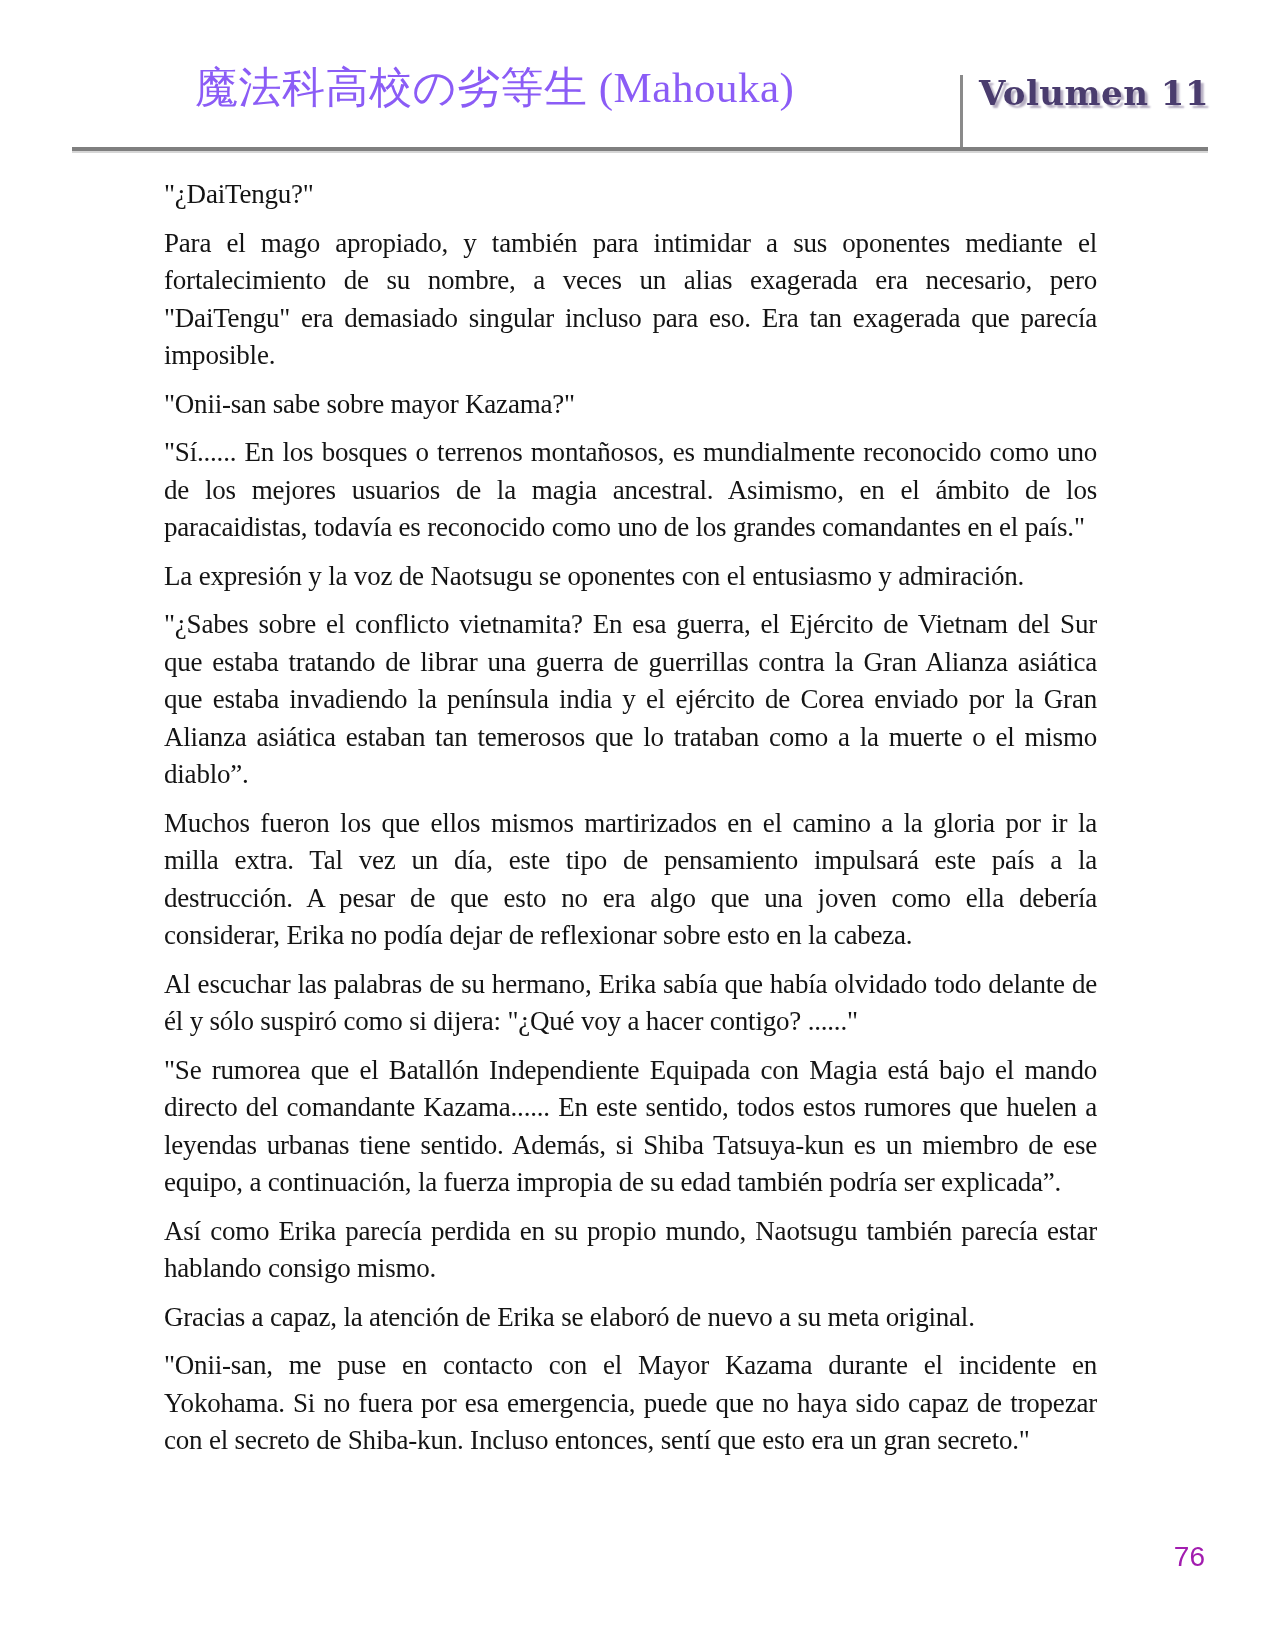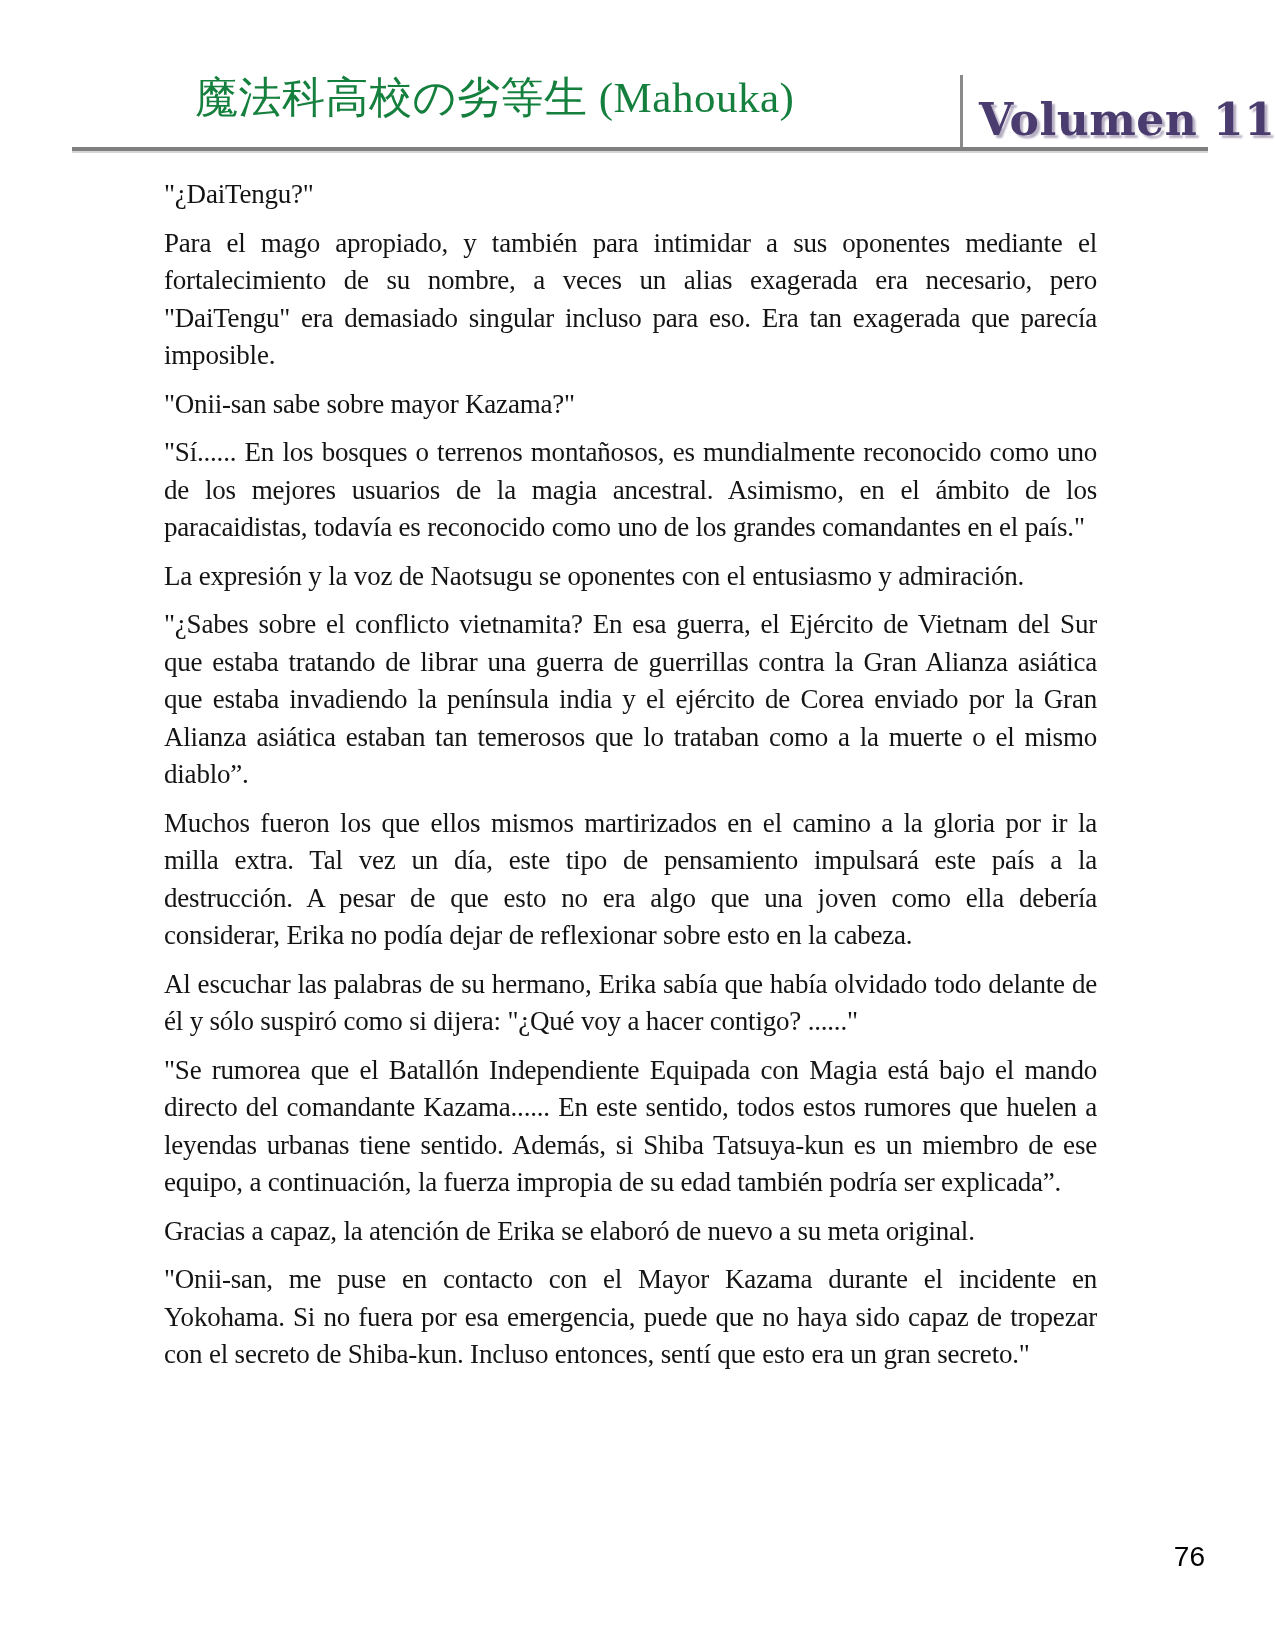--- a/index.html
+++ b/index.html
@@ -11,40 +11,40 @@
     position: relative;
     width: 1275px;
     height: 1650px;
     background: #ffffff;
     overflow: hidden;
     font-family: "Liberation Serif", "DejaVu Serif", serif;
   }
   .header-title {
     position: absolute;
     left: 195px;
-    top: 74px;
+    top: 64px;
     font-size: 43px;
     line-height: 1.1;
-    color: #15803d;
+    color: #8b5cf6;
     white-space: nowrap;
     letter-spacing: 0.5px;
   }
   .header-divider {
     position: absolute;
     left: 960px;
     top: 75px;
     width: 3px;
     height: 73px;
     background: #8a8a8a;
   }
   .header-volume {
     position: absolute;
     left: 979px;
-    top: 94px;
-    font-size: 44px;
+    top: 73px;
+    font-size: 34px;
     font-weight: bold;
     font-family: "DejaVu Serif", "Liberation Serif", serif;
     color: #4a3c6e;
     text-shadow: 3px 3px 2px #b6aec2;
     white-space: nowrap;
     letter-spacing: 0.5px;
   }
   .header-rule {
     position: absolute;
     left: 72px;
@@ -66,21 +66,21 @@
     font-size: 27px;
     line-height: 37.5px;
     text-align: justify;
     letter-spacing: -0.2px;
   }
   .page-number {
     position: absolute;
     top: 1541px;
     right: 70px;
     font-size: 28px;
-    color: #000000;
+    color: #a21caf;
     font-family: "Liberation Sans", "DejaVu Sans", sans-serif;
   }
 </style>
 </head>
 <body>
 
 <div class="page">
 
   <div class="header-title">魔法科高校の劣等生 (Mahouka)</div>
 
@@ -93,19 +93,20 @@
   <div class="content">
     <p>"¿DaiTengu?"</p>
     <p>Para el mago apropiado, y también para intimidar a sus oponentes mediante el fortalecimiento de su nombre, a veces un alias exagerada era necesario, pero "DaiTengu" era demasiado singular incluso para eso. Era tan exagerada que parecía imposible.</p>
     <p>"Onii-san sabe sobre mayor Kazama?"</p>
     <p>"Sí...... En los bosques o terrenos montañosos, es mundialmente reconocido como uno de los mejores usuarios de la magia ancestral. Asimismo, en el ámbito de los paracaidistas, todavía es reconocido como uno de los grandes comandantes en el país."</p>
     <p>La expresión y la voz de Naotsugu se oponentes con el entusiasmo y admiración.</p>
     <p>"¿Sabes sobre el conflicto vietnamita? En esa guerra, el Ejército de Vietnam del Sur que estaba tratando de librar una guerra de guerrillas contra la Gran Alianza asiática que estaba invadiendo la península india y el ejército de Corea enviado por la Gran Alianza asiática estaban tan temerosos que lo trataban como a la muerte o el mismo diablo”.</p>
     <p>Muchos fueron los que ellos mismos martirizados en el camino a la gloria por ir la milla extra. Tal vez un día, este tipo de pensamiento impulsará este país a la destrucción. A pesar de que esto no era algo que una joven como ella debería considerar, Erika no podía dejar de reflexionar sobre esto en la cabeza.</p>
     <p>Al escuchar las palabras de su hermano, Erika sabía que había olvidado todo delante de él y sólo suspiró como si dijera: "¿Qué voy a hacer contigo? ......"</p>
     <p>"Se rumorea que el Batallón Independiente Equipada con Magia está bajo el mando directo del comandante Kazama...... En este sentido, todos estos rumores que huelen a leyendas urbanas tiene sentido. Además, si Shiba Tatsuya-kun es un miembro de ese equipo, a continuación, la fuerza impropia de su edad también podría ser explicada”.</p>
+    <p>Así como Erika parecía perdida en su propio mundo, Naotsugu también parecía estar hablando consigo mismo.</p>
     <p>Gracias a capaz, la atención de Erika se elaboró de nuevo a su meta original.</p>
     <p>"Onii-san, me puse en contacto con el Mayor Kazama durante el incidente en Yokohama. Si no fuera por esa emergencia, puede que no haya sido capaz de tropezar con el secreto de Shiba-kun. Incluso entonces, sentí que esto era un gran secreto."</p>
   </div>
 
   <div class="page-number">76</div>
 
 </div>
 
 </body></html>

